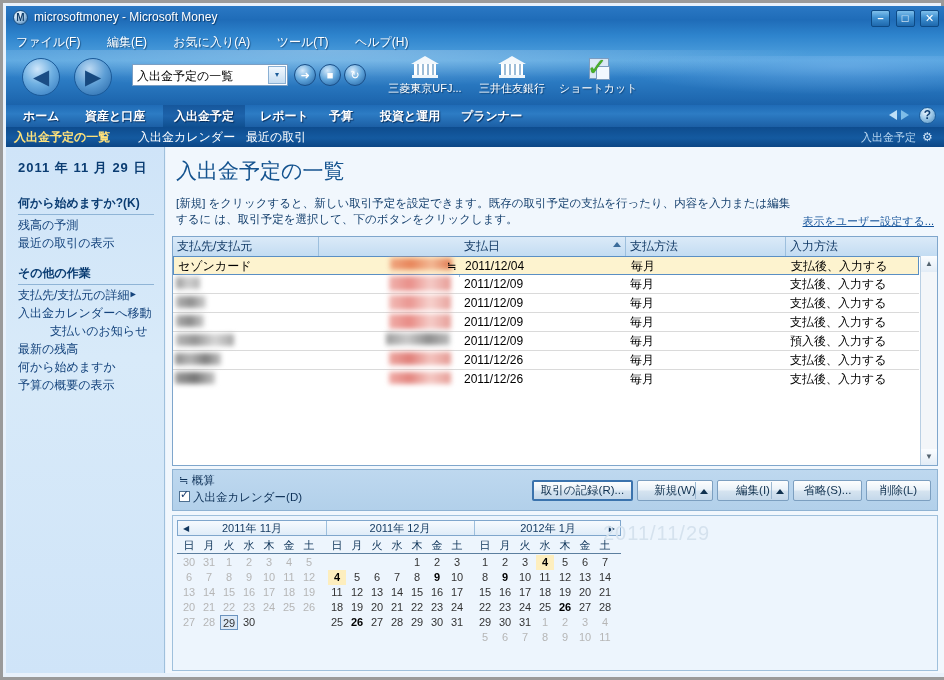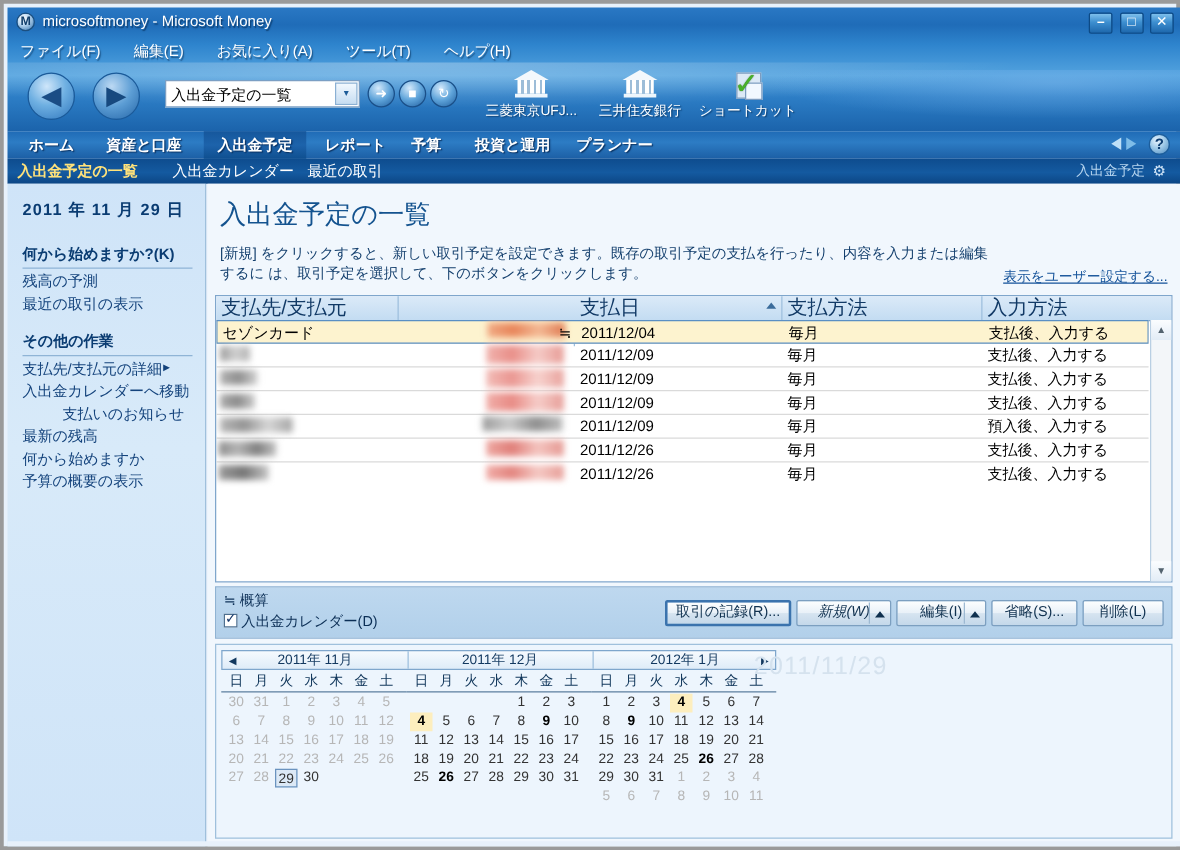--- a/index.html
+++ b/index.html
@@ -122,21 +122,21 @@
   .pagetitle{position:absolute;left:10px;top:10px;font-size:21px;color:#14538f;}
   .pagedesc{position:absolute;left:10px;top:48px;width:620px;font-size:11.5px;color:#15406e;line-height:16px;}
   .customlink{position:absolute;right:10px;top:67px;font-size:11px;color:#15539a;text-decoration:underline;
     cursor:default;white-space:nowrap;}
 
   
   .gridwrap{position:absolute;left:6px;top:89px;width:766px;height:230px;
     border:1px solid #7fa6cc;box-sizing:border-box;background:#ffffff;}
   .gridhead{position:absolute;left:0;top:0;width:764px;height:19px;
     background:linear-gradient(180deg,#dbeaf8 0%,#c3dcf2 100%);border-bottom:1px solid #7fa6cc;}
-  .gh{position:absolute;top:0;height:19px;line-height:19px;font-size:16px;color:#123a66;
+  .gh{position:absolute;top:0;height:19px;line-height:19px;font-size:12px;color:#123a66;
     border-right:1px solid #9dbfdd;box-sizing:border-box;padding-left:4px;white-space:nowrap;overflow:hidden;}
   .gh.num{text-align:right;padding-right:4px;padding-left:0;}
   .sortcar{position:absolute;right:4px;top:5px;width:0;height:0;border-left:4px solid transparent;
     border-right:4px solid transparent;border-bottom:5px solid #3b6c9b;}
 
   .gridbody{position:absolute;left:0;top:19px;width:746px;height:209px;overflow:hidden;}
   .grow{position:absolute;left:0;width:746px;height:19px;border-bottom:1px solid #dadada;box-sizing:border-box;}
   .grow.sel{background:#fdf3cf;border:1px solid #5a8fc4;box-sizing:border-box;}
   .cell{position:absolute;top:0;height:18px;line-height:18px;font-size:12px;color:#000;
     white-space:nowrap;overflow:hidden;padding-left:4px;box-sizing:border-box;}
@@ -394,21 +394,21 @@
         </div>
       </div>
     </div>
 
     <div class="actionbar">
       <div class="approxrow">≒ 概算</div>
       <div class="cbrow">
         <span class="cbox"></span><span>入出金カレンダー(D)</span>
       </div>
       <div class="btn primary" style="left:359px;width:101px;">取引の記録(R)...</div>
-      <div class="btn" style="left:464px;width:76px;font-style:italic;">
+      <div class="btn" style="left:464px;width:76px;">
         <span>新規(W)</span>
         <span class="sep"></span>
         <span class="dd"></span>
       </div>
       <div class="btn" style="left:544px;width:72px;">
         <span>編集(I)</span>
         <span class="sep"></span>
         <span class="dd"></span>
       </div>
       <div class="btn" style="left:620px;width:69px;">省略(S)...</div>

